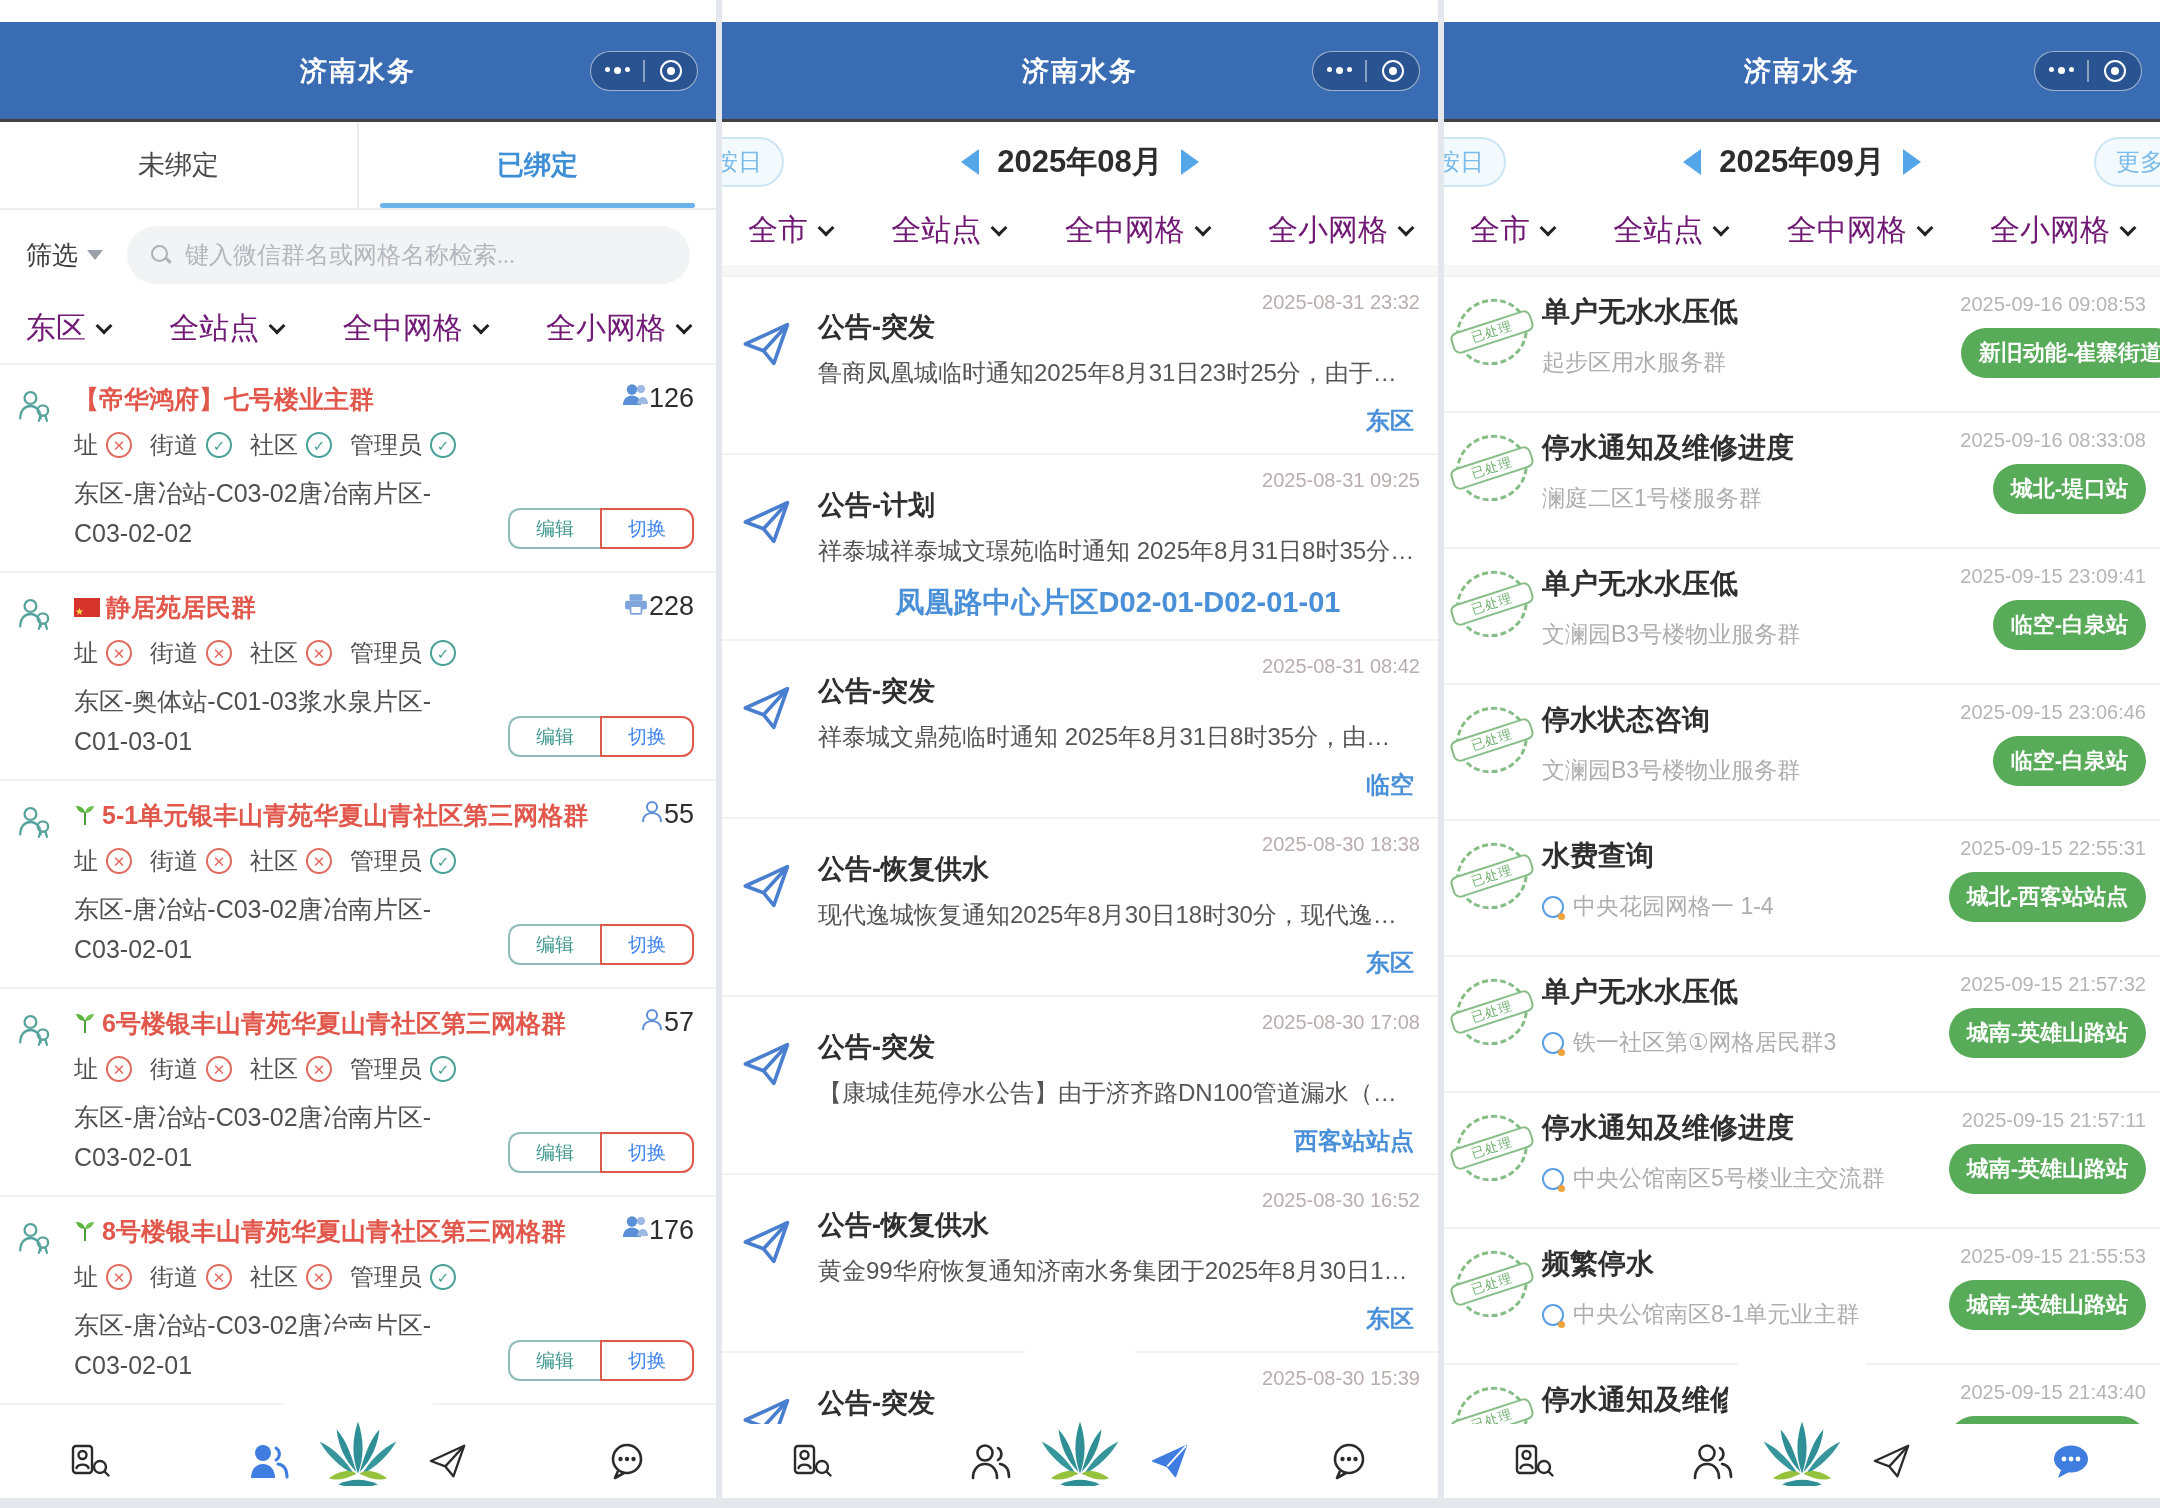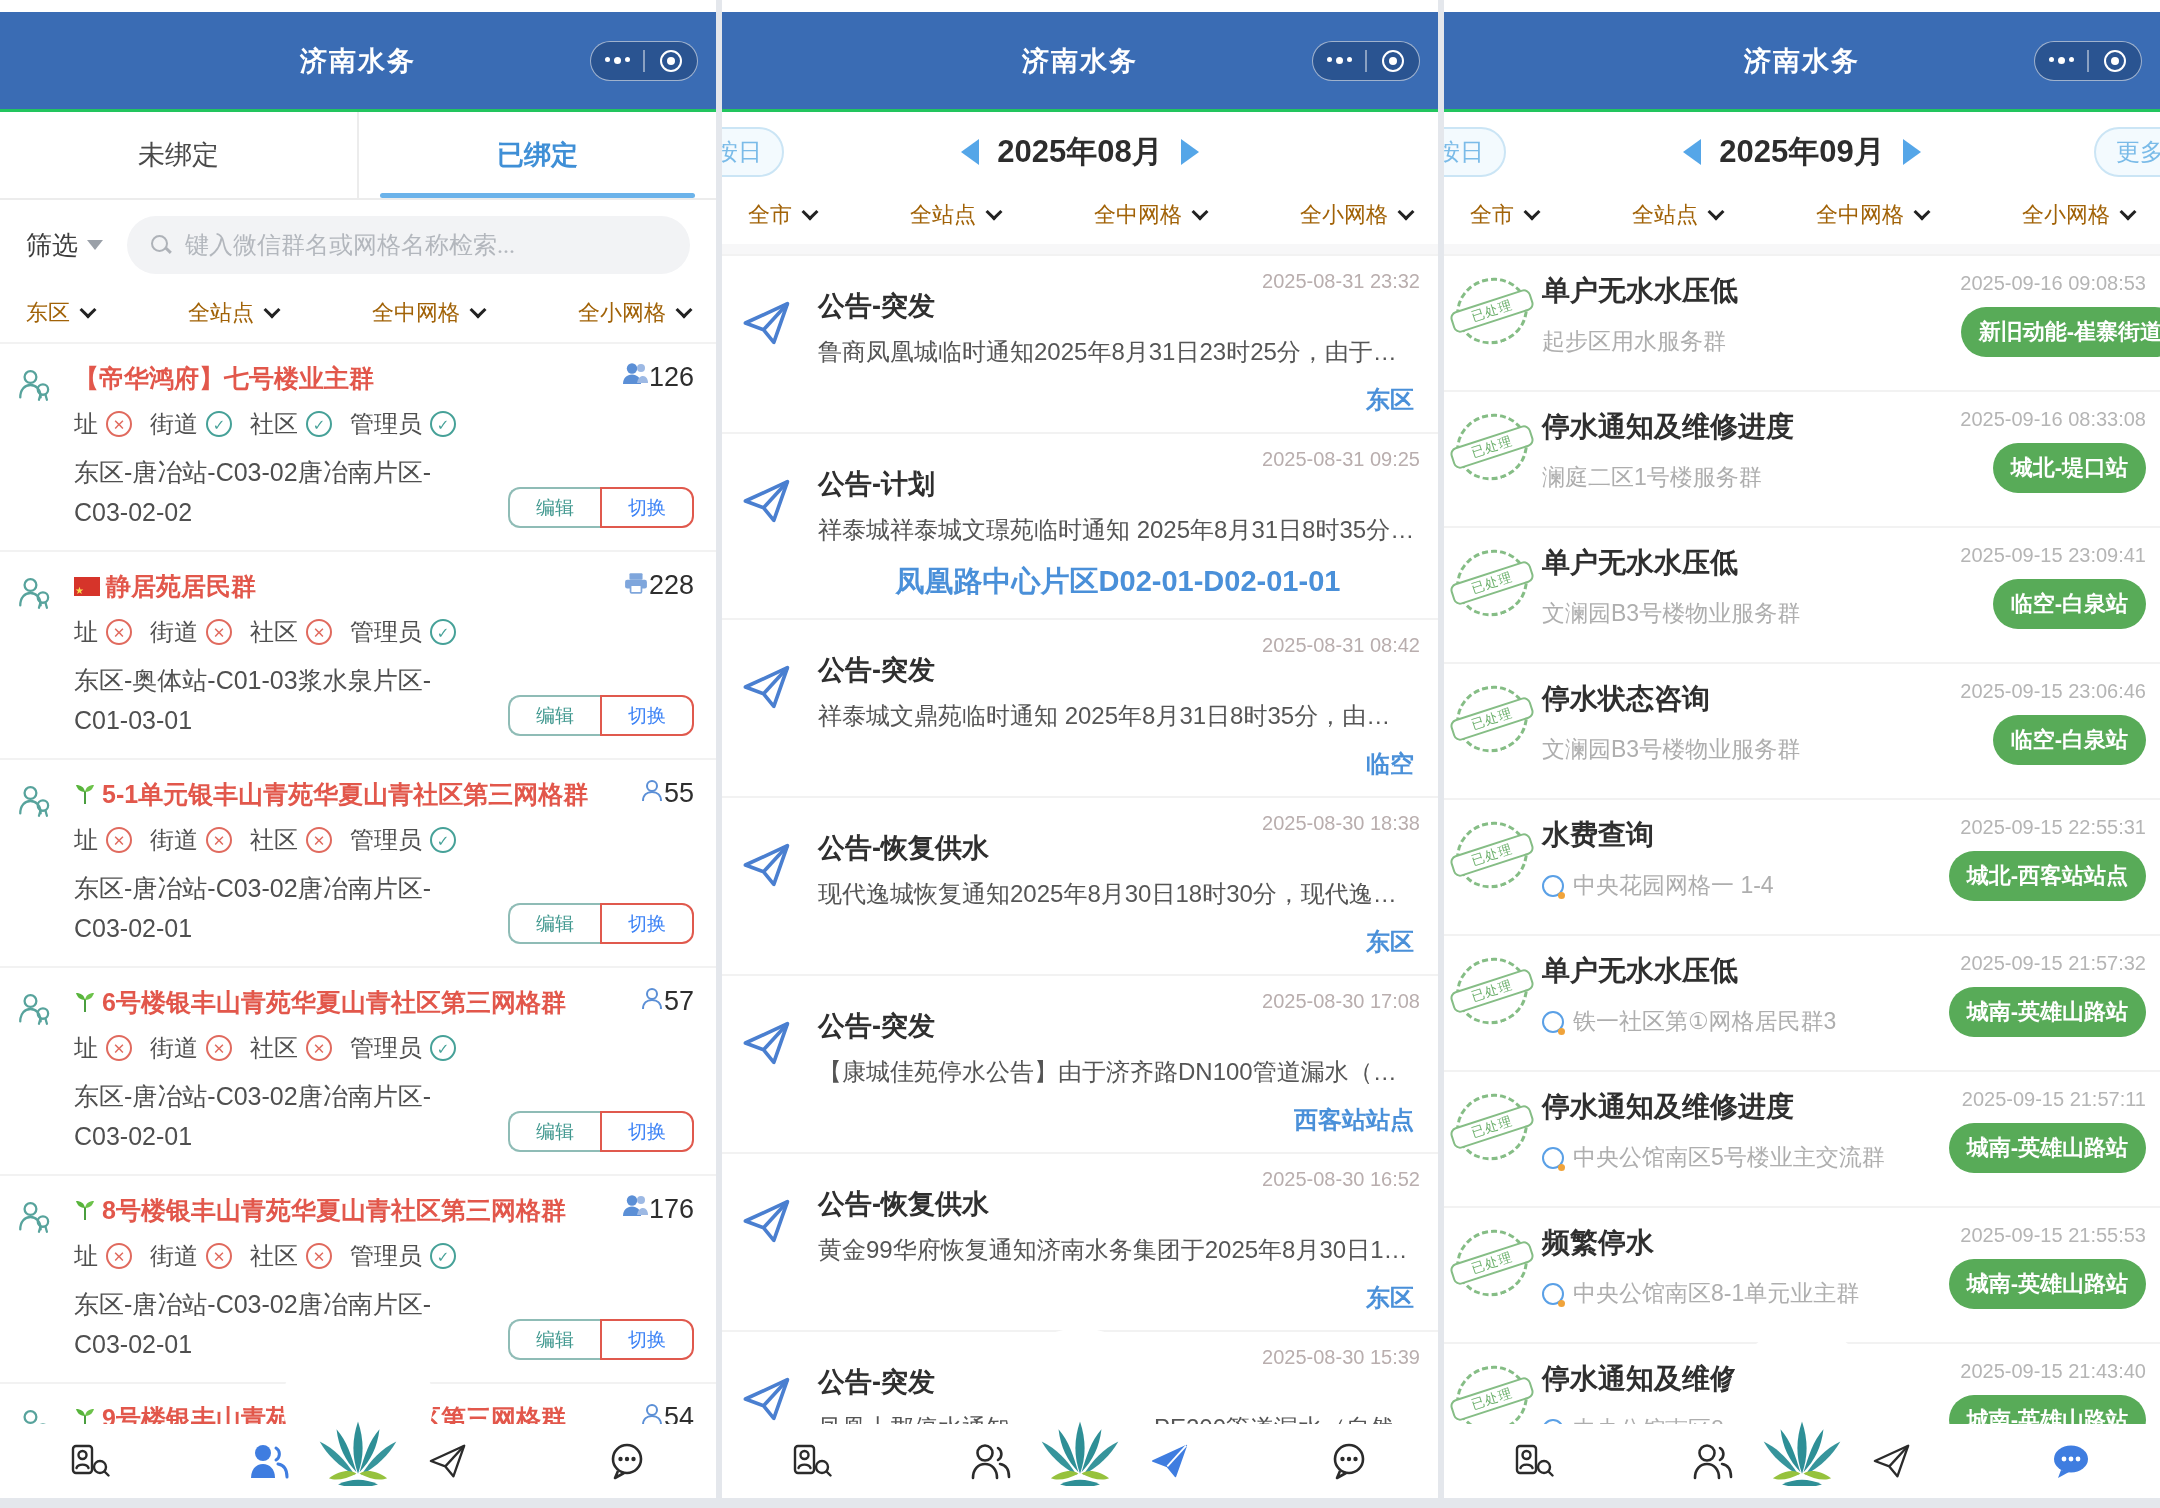--- a/index.html
+++ b/index.html
@@ -2,22 +2,22 @@
 <html><head>
 <meta charset="utf-8">
 <style>
   * { margin:0; padding:0; box-sizing:border-box; }
   html,body { background:#dfe3ea; }
   body { font-family:"Liberation Sans","DejaVu Sans",sans-serif; }
   .page { width:2160px; height:1508px; display:flex; gap:6px; background:#e4e7ec; overflow:hidden; }
   .panel { position:relative; flex:0 0 716px; width:716px; height:1498px; background:#fff; overflow:hidden; }
 
   
-  .navbar { margin-top:12px; height:100px; background:#3a6cb4; position:relative;
-            display:flex; align-items:center; justify-content:center; border-bottom:3px solid #22c55e;}
+  .navbar { margin-top:22px; height:100px; background:#3a6cb4; position:relative;
+            display:flex; align-items:center; justify-content:center; border-bottom:3px solid #404040;}
   .nav-title { color:#fff; font-size:27px; font-weight:bold; letter-spacing:2px; }
   .capsule { position:absolute; right:18px; top:50%; transform:translateY(-50%); width:108px; height:40px;
              background:rgba(15,40,80,.35); border:1.5px solid rgba(255,255,255,.55); border-radius:21px;
              display:flex; align-items:center; }
   .capsule .half { flex:1; display:flex; align-items:center; justify-content:center; height:100%; }
   .capsule .sep { width:1.5px; height:22px; background:rgba(255,255,255,.45); }
   .dots3 { display:flex; gap:4px; }
   .dots3 i { width:5px; height:5px; border-radius:50%; background:#fff; }
   .dots3 i:nth-child(2){ width:7px; height:7px; }
   .target-o { width:22px; height:22px; border:2.5px solid #fff; border-radius:50%; display:flex; align-items:center; justify-content:center; }
@@ -36,21 +36,21 @@
   .search { flex:1; margin-left:24px; height:58px; background:#f2f3f5; border-radius:29px;
             display:flex; align-items:center; padding:0 22px; gap:12px; }
   .search input { border:none; outline:none; background:transparent; font-size:24px; color:#555; width:100%;
                   font-family:Liberation Serif, serif; }
   .search input::placeholder { color:#b3b7bd; }
   .mag { position:relative; width:24px; height:24px; flex:0 0 auto; }
   .mag::before { content:""; position:absolute; left:2px; top:2px; width:13px; height:13px; border:2.5px solid #aeb2b8; border-radius:50%; }
   .mag::after { content:""; position:absolute; left:16px; top:16px; width:7px; height:2.5px; background:#aeb2b8; transform:rotate(45deg); }
 
   .dd-row { display:flex; align-items:center; justify-content:space-between; padding:8px 26px 14px; }
-  .dd { display:flex; align-items:center; gap:12px; font-size:22px; color:#a16207; font-weight:500; cursor:pointer; }
+  .dd { display:flex; align-items:center; gap:12px; font-size:30px; color:#701a75; font-weight:500; cursor:pointer; }
   .chev { width:12px; height:12px; border-right:3px solid #222; border-bottom:3px solid #222; transform:rotate(45deg); margin-top:-6px; }
 
   .p1-item { position:relative; padding:18px 22px 18px 74px; border-top:2px solid #f2f2f2; }
   .medal { position:absolute; left:18px; top:24px; }
   .p1-top { display:flex; align-items:flex-start; }
   .p1-title { flex:1; min-width:0; font-size:25px; font-weight:bold; color:#e2574b; line-height:32px; padding-right:10px;
               display:flex; align-items:center; gap:6px; white-space:nowrap; }
   .emblem.flag { display:inline-block; width:26px; height:19px; background:#d6342a; position:relative; flex:0 0 auto; }
   .emblem.flag::after { content:"★"; position:absolute; left:1px; top:-2px; font-size:10px; color:#f7d94c; }
   .emblem.sprout { display:inline-flex; flex:0 0 auto; }

